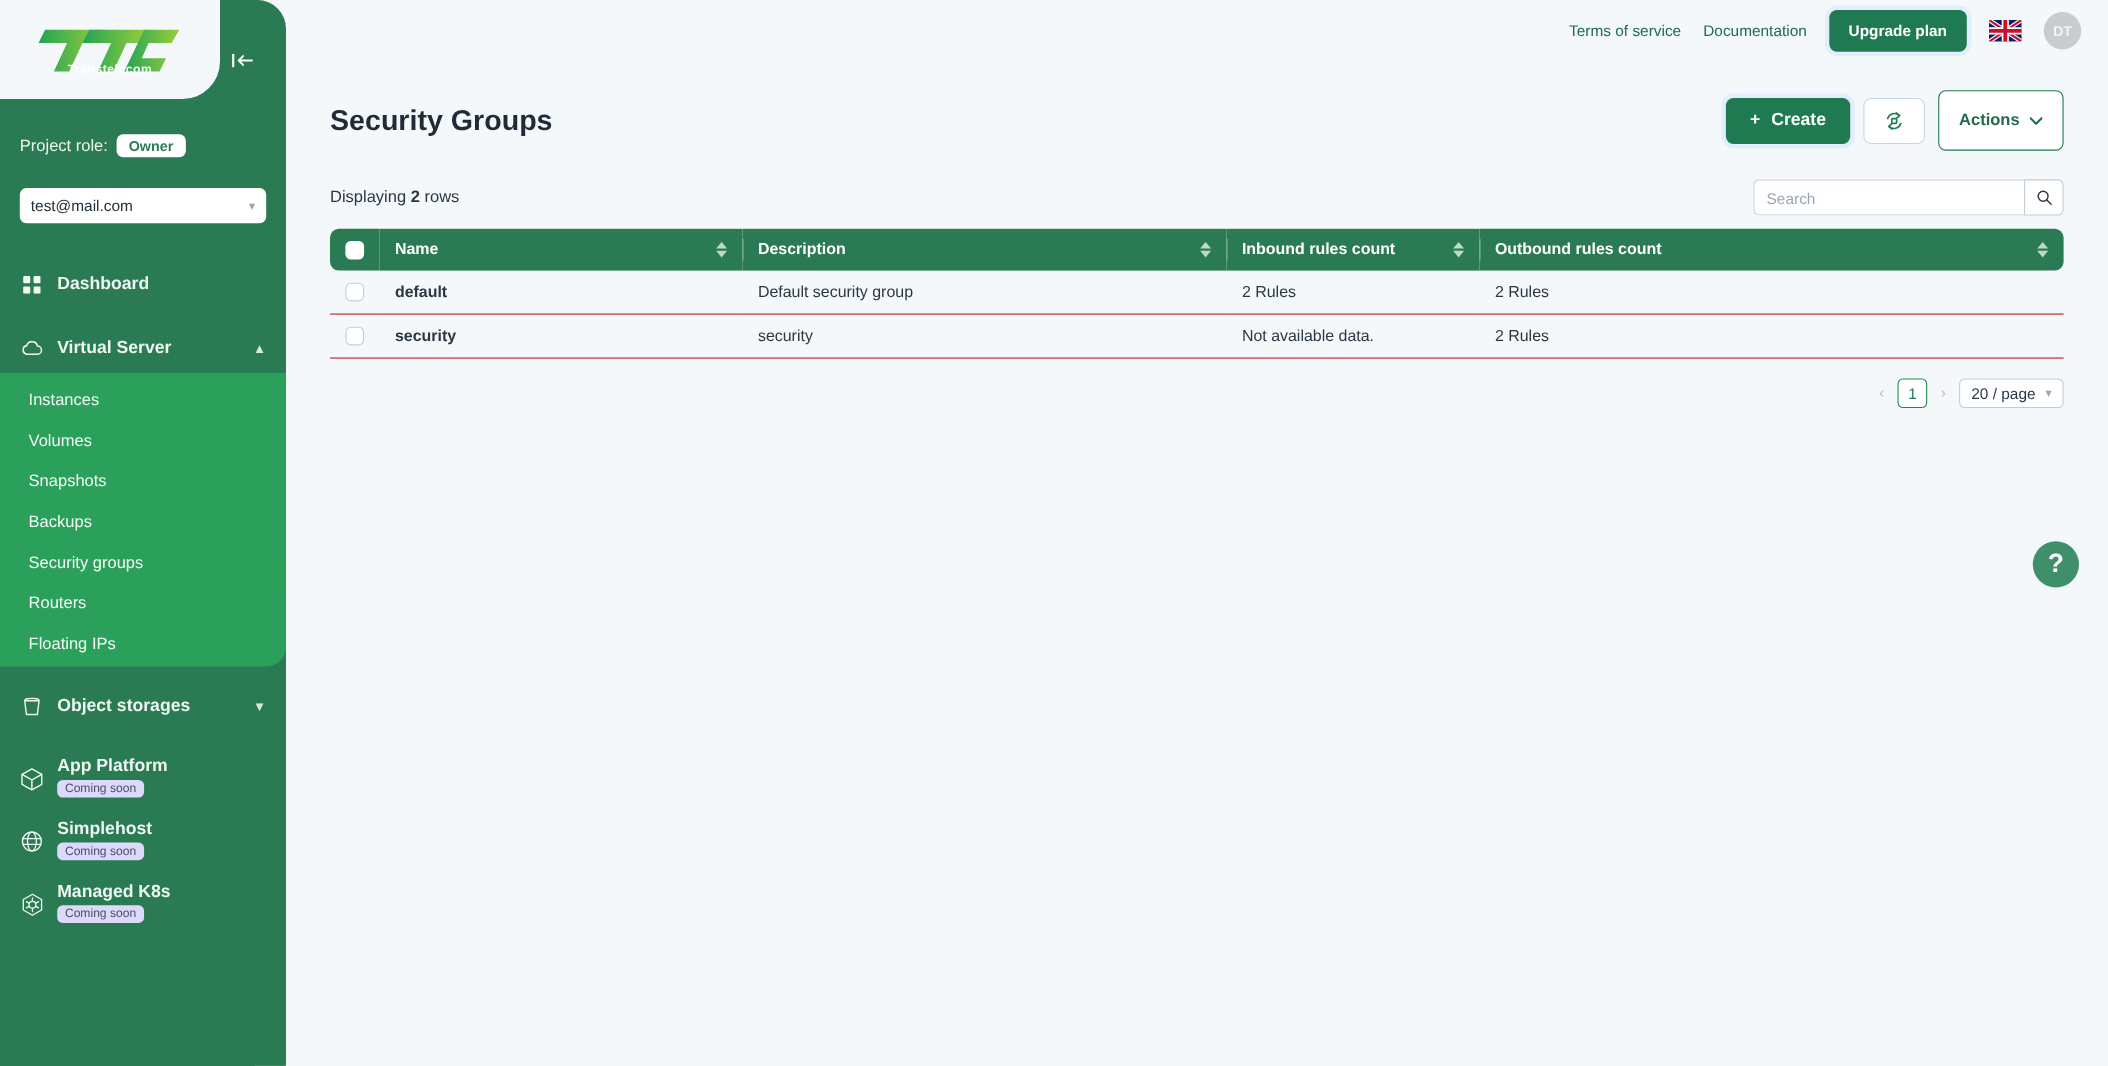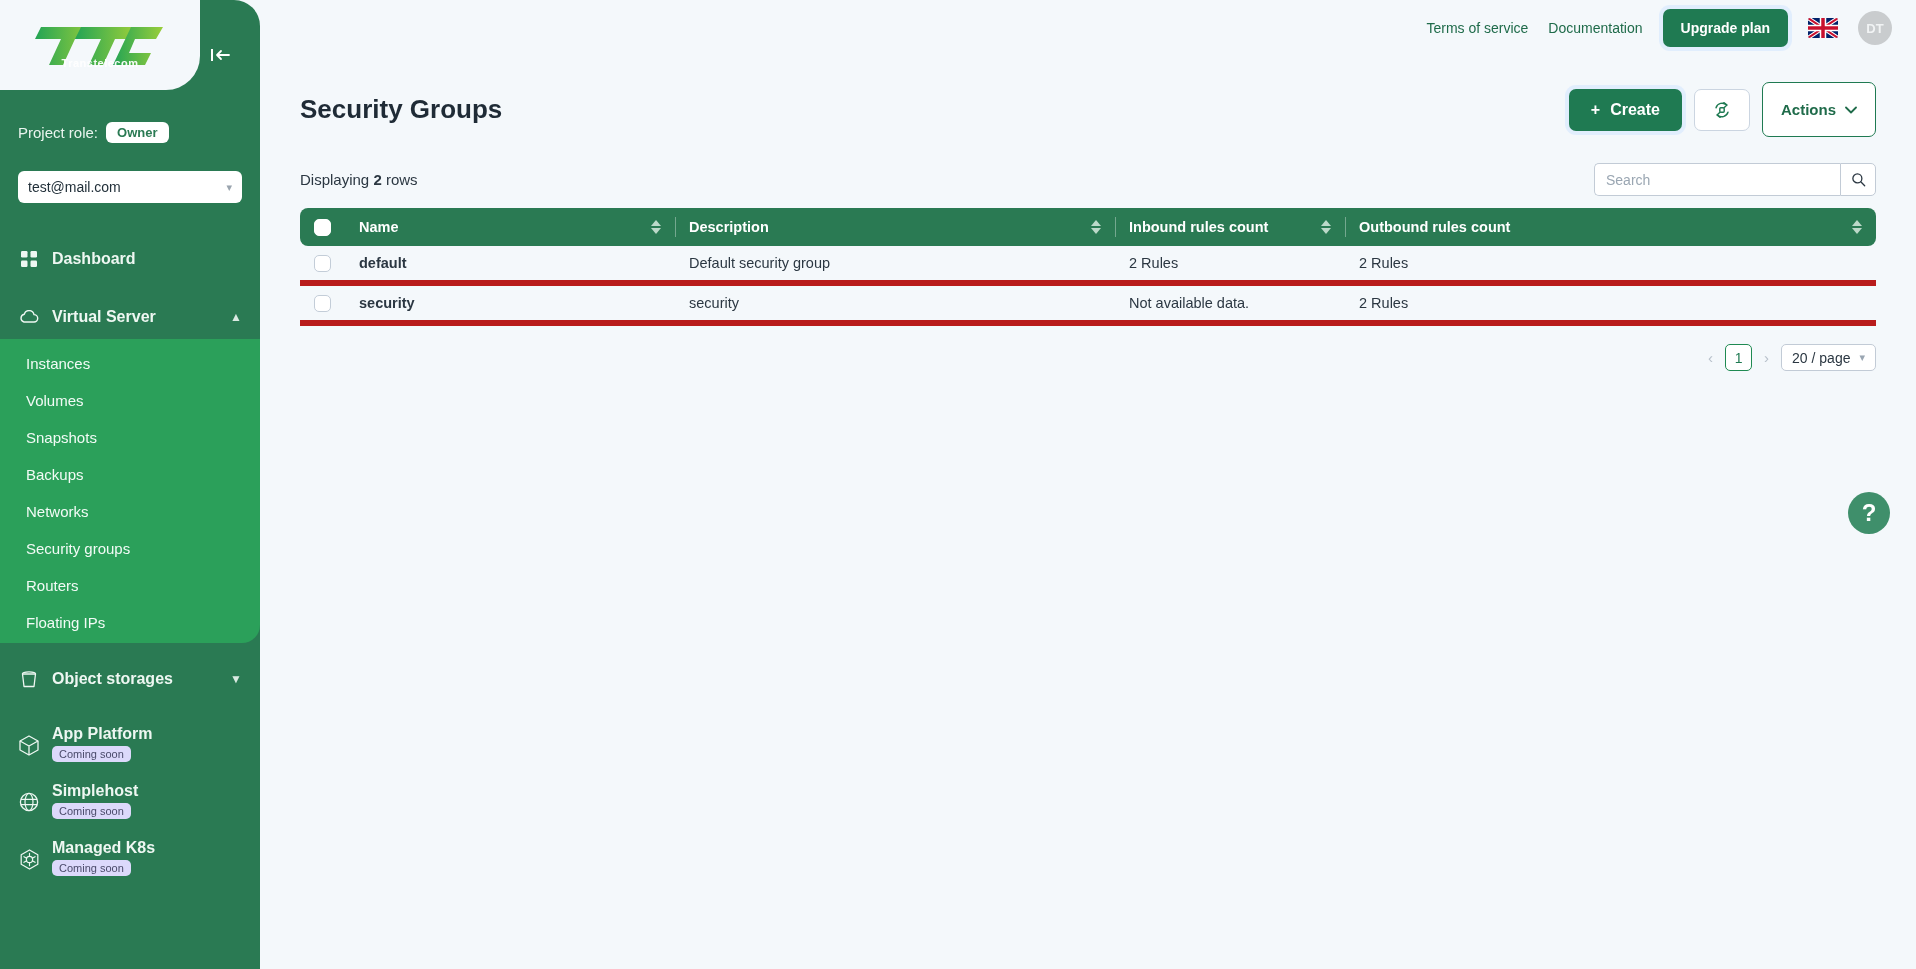--- a/index.html
+++ b/index.html
@@ -166,21 +166,21 @@
   .th-inner { display: flex; align-items: center; }
   .sort { margin-left: auto; display: flex; flex-direction: column; gap: 2px; cursor: pointer; }
   .sort i { display: block; width: 0; height: 0; border-left: 5px solid transparent;
             border-right: 5px solid transparent; }
   .sort .up { border-bottom: 6px solid #bcd9c9; }
   .sort .dn { border-top: 6px solid #bcd9c9; }
   .th-sep { position: absolute; left: 0; top: 9px; bottom: 9px; width: 1px; background: rgba(255,255,255,.35); }
 
   table.grid tbody td {
     height: 40px; padding: 0 14px; font-size: 14.5px; color: #2b3742;
-    border-bottom: 6px solid #b91c1c; background: transparent; margin-top: 36px;
+    border-bottom: 1px solid #b91c1c; background: transparent; margin-top: 36px;
   }
   td.cb-cell { width: 42px; padding-right: 0; }
   .link-cell { color: #1f8a52; font-weight: 700; cursor: pointer; }
 
   .cbx {
     width: 17px; height: 17px; border: 1.5px solid #c3cdd8;
     border-radius: 5px; background: #fff; cursor: pointer; display: block;
   }
   .cbx.head { border-color: #fff; background: #fff; }
 
@@ -275,23 +275,20 @@
           <span>Instances</span>
         </div>
       <div class="sub-item">
           <span>Volumes</span>
         </div>
       <div class="sub-item">
           <span>Snapshots</span>
         </div>
       <div class="sub-item">
           <span>Backups</span>
-        </div>
-      <div class="sub-item">
-          <span>Networks</span>
         </div>
       <div class="sub-item active">
           <span>Security groups</span>
         </div>
       <div class="sub-item">
           <span>Routers</span>
         </div>
       <div class="sub-item">
           <span>Floating IPs</span>
         </div>

